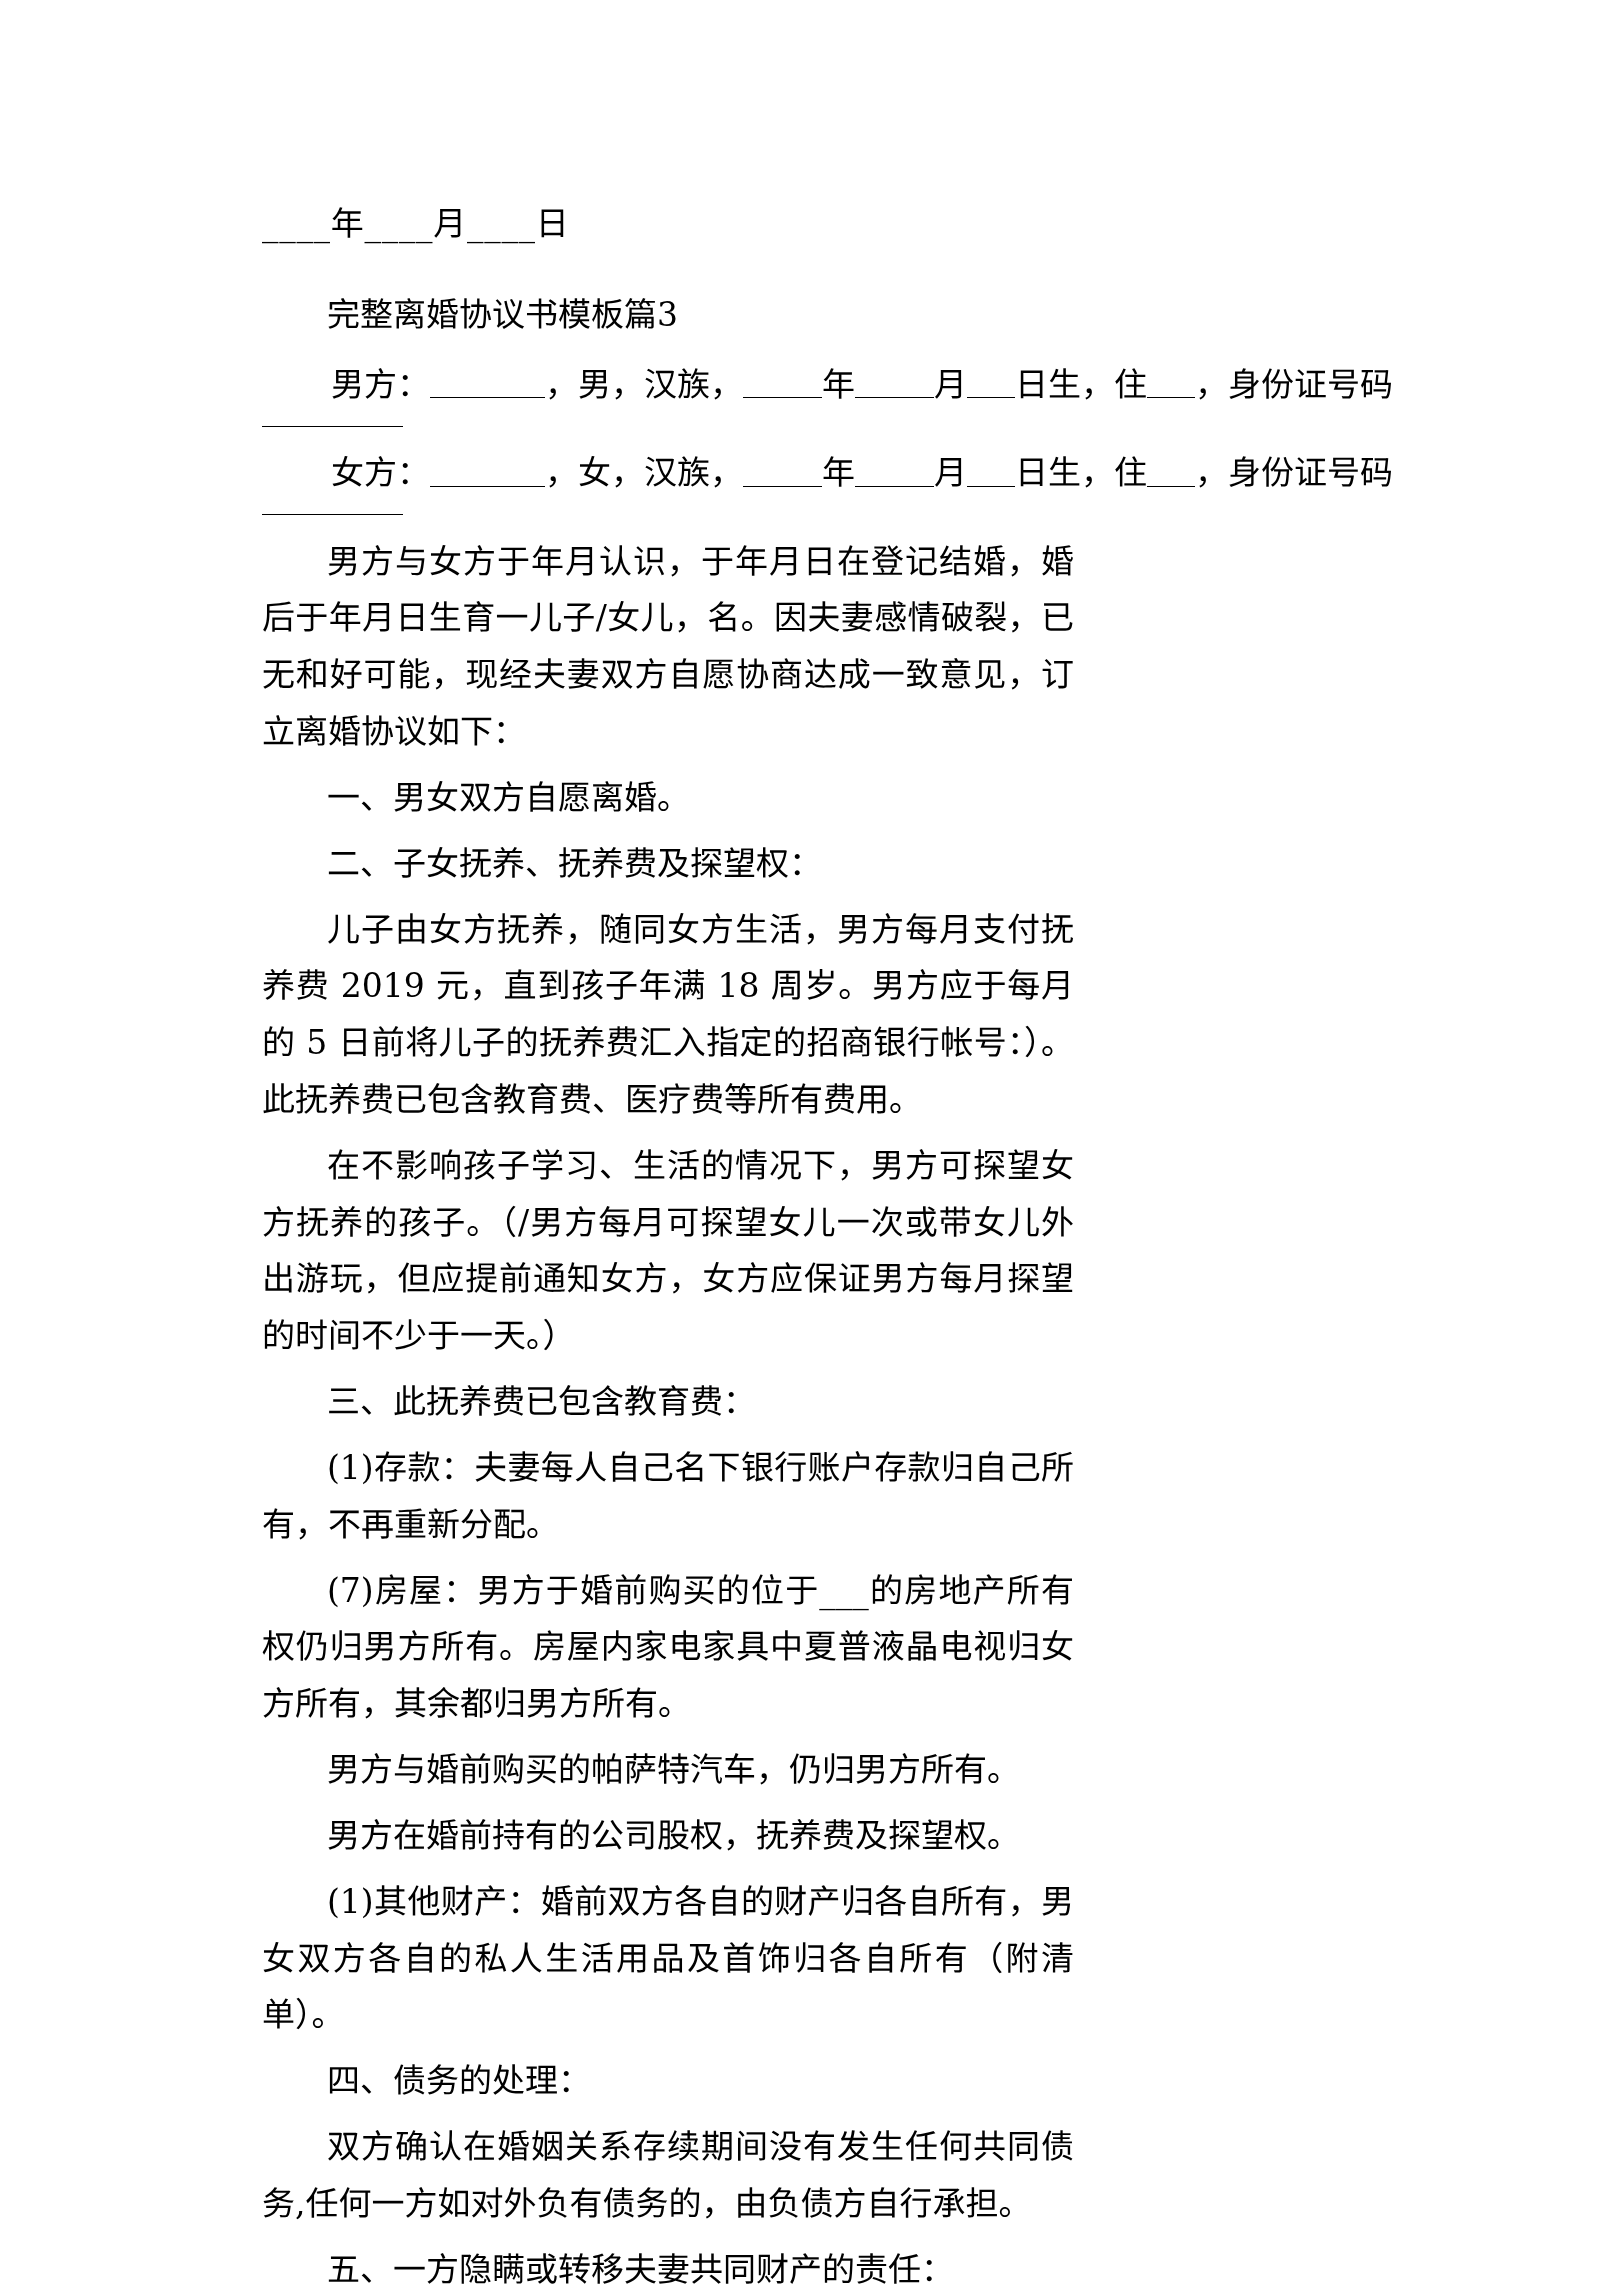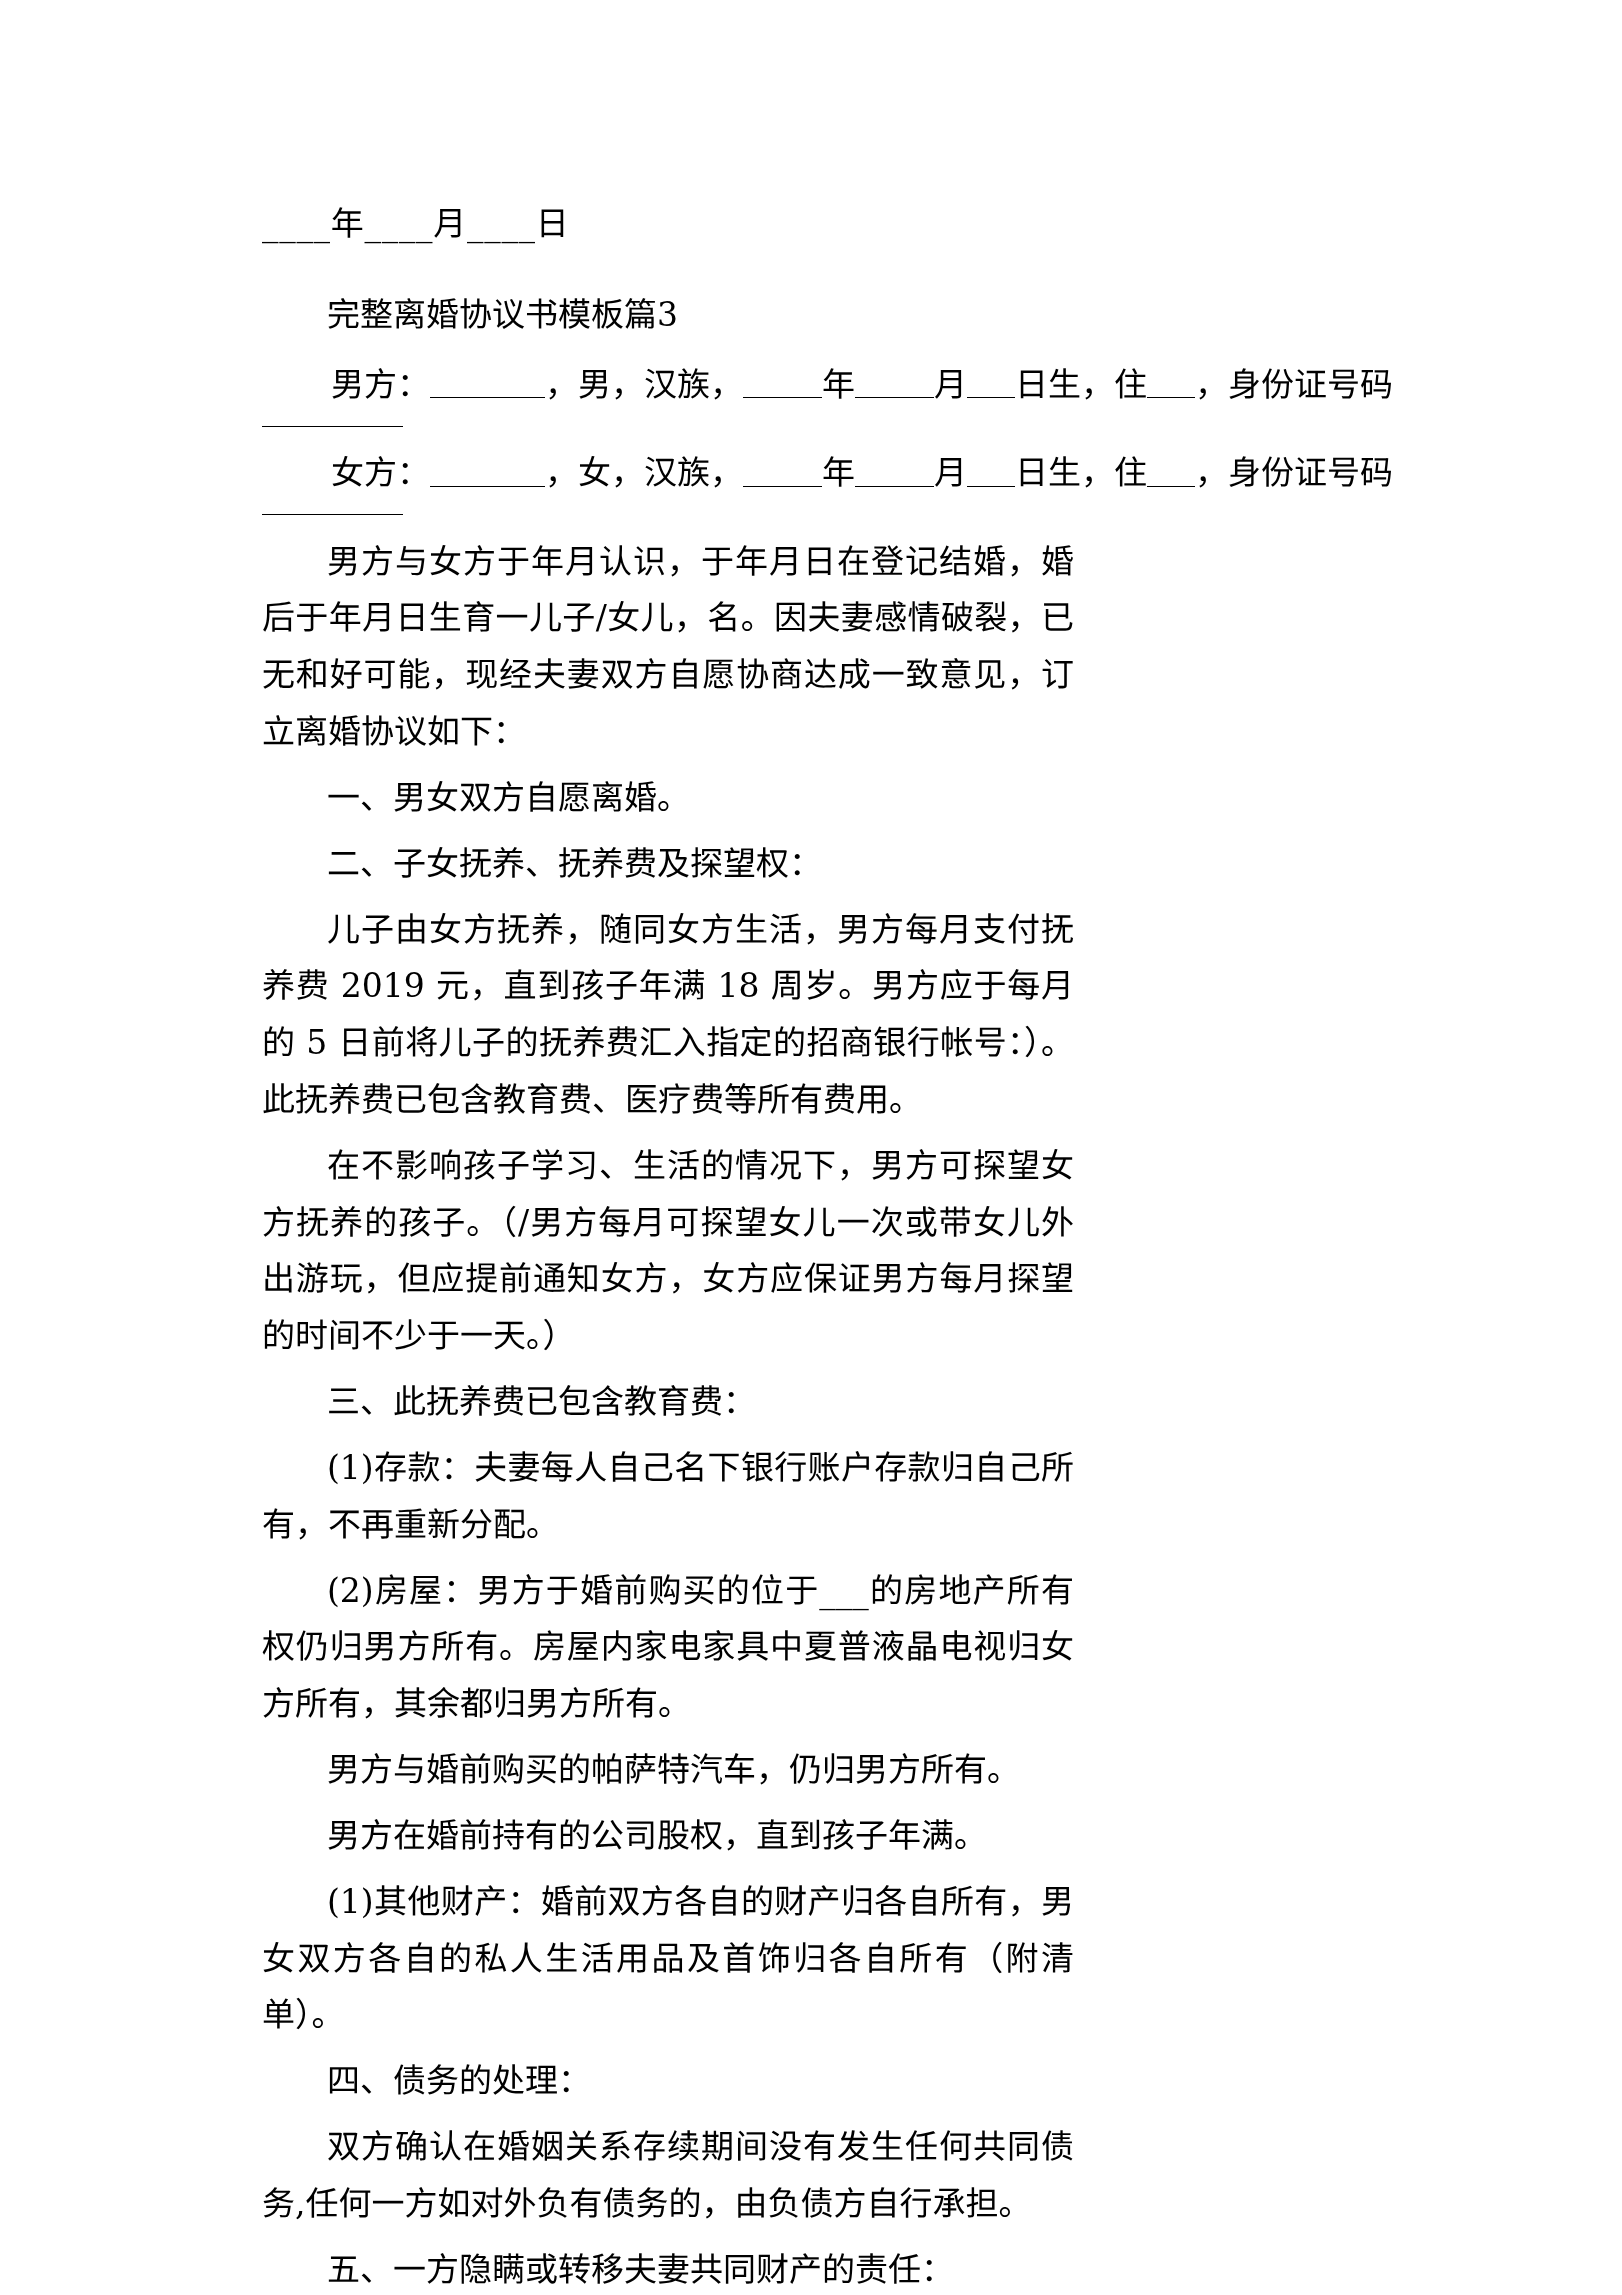--- a/index.html
+++ b/index.html
@@ -100,23 +100,23 @@
       <span class="blank-id"></span>
     </div>
 
     <p class="para">男方与女方于年月认识，于年月日在登记结婚，婚后于年月日生育一儿子/女儿，名。因夫妻感情破裂，已无和好可能，现经夫妻双方自愿协商达成一致意见，订立离婚协议如下：</p>
     <p class="para">一、男女双方自愿离婚。</p>
     <p class="para">二、子女抚养、抚养费及探望权：</p>
     <p class="para">儿子由女方抚养，随同女方生活，男方每月支付抚养费 2019 元，直到孩子年满 18 周岁。男方应于每月的 5 日前将儿子的抚养费汇入指定的招商银行帐号：）。此抚养费已包含教育费、医疗费等所有费用。</p>
     <p class="para">在不影响孩子学习、生活的情况下，男方可探望女方抚养的孩子。（/男方每月可探望女儿一次或带女儿外出游玩，但应提前通知女方，女方应保证男方每月探望的时间不少于一天。）</p>
     <p class="para">三、此抚养费已包含教育费：</p>
     <p class="para">(1)存款：夫妻每人自己名下银行账户存款归自己所有，不再重新分配。</p>
-    <p class="para">(2)房屋：男方于婚前购买的位于___的房地产所有权仍归男方所有。房屋内家电家具中夏普液晶电视归女方所有，其余都归男方所有。</p>
+    <p class="para">(7)房屋：男方于婚前购买的位于___的房地产所有权仍归男方所有。房屋内家电家具中夏普液晶电视归女方所有，其余都归男方所有。</p>
     <p class="para">男方与婚前购买的帕萨特汽车，仍归男方所有。</p>
-    <p class="para">男方在婚前持有的公司股权，直到孩子年满。</p>
+    <p class="para">男方在婚前持有的公司股权，抚养费及探望权。</p>
     <p class="para">(1)其他财产：婚前双方各自的财产归各自所有，男女双方各自的私人生活用品及首饰归各自所有（附清单）。</p>
     <p class="para">四、债务的处理：</p>
     <p class="para">双方确认在婚姻关系存续期间没有发生任何共同债务,任何一方如对外负有债务的，由负债方自行承担。</p>
     <p class="para">五、一方隐瞒或转移夫妻共同财产的责任：</p>
 
   </div>
 </div>
 
 
 </body></html>

